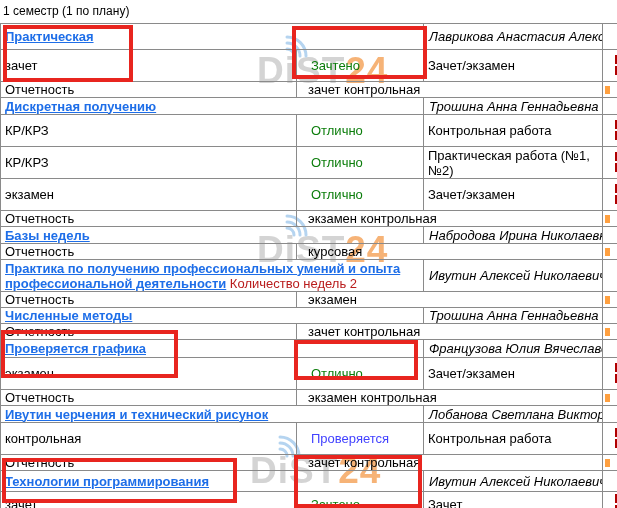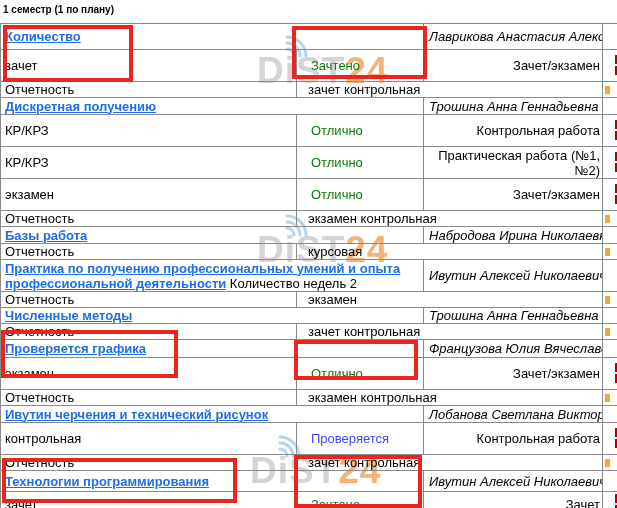--- a/index.html
+++ b/index.html
@@ -4,32 +4,32 @@
 <style>
   :root{
     --link:#1e6ee8; --green:#0b7d0b; --status-blue:#4343ff;
     --border:#8a8a8a; --ann-red:#e8251f; --edge-red:#b00000; --edge-orange:#ffa040;
     --wm-gray:#d4d4d4; --wm-orange:#f6b377; --wm-arcs:#b5d4f0;
   }
   html,body{margin:0;padding:0;background:#fff;}
   .page{position:relative;width:617px;height:508px;overflow:hidden;background:#fff;
         font-family:"Liberation Sans",sans-serif;font-size:13px;color:#000;}
   .sem-header{height:23px;box-sizing:border-box;padding:4px 0 0 3px;
-              font-weight:bold;font-size:10px;position:relative;z-index:2;}
+              font-weight:normal;font-size:12px;position:relative;z-index:2;}
   table.grades{border-collapse:collapse;table-layout:fixed;width:660px;
                position:relative;z-index:1;background:transparent;}
   td{border:1px solid var(--border);padding:0 2px 0 3px;vertical-align:middle;
      overflow:hidden;white-space:nowrap;background:transparent;}
   .c-course{white-space:normal;padding-left:4px;line-height:15px;}
   a.course-link{color:var(--link);font-weight:bold;text-decoration:underline;cursor:pointer;}
-  .course-suffix{font-weight:normal;color:#000000;margin-top:45px;}
+  .course-suffix{font-weight:normal;color:#b91c1c;margin-top:45px;}
   .c-teacher{font-style:italic;padding-left:5px;}
   .c-label{padding-left:4px;}
   .c-grade{padding-left:14px;}
-  .c-work{white-space:normal;padding-left:4px;line-height:15px;text-align:right;}
+  .c-work{white-space:normal;padding-left:4px;line-height:15px;}
   .c-val{padding-left:11px;}
   .c-edge{padding:0;}
   .frag-red{width:3px;height:9px;background:var(--edge-red);margin:1px 0 2px 12px;}
   .frag-orange{width:5px;height:8px;background:var(--edge-orange);margin-left:2px;}
   
   .wm{position:absolute;z-index:0;font-weight:bold;font-size:37px;letter-spacing:1px;
       white-space:nowrap;user-select:none;}
   .wm .g{color:var(--wm-gray);}
   .wm .o{color:var(--wm-orange);}
   .wm1{left:257px;top:50px;}
@@ -83,21 +83,21 @@
 
   <table class="grades">
     <colgroup>
       <col style="width:296px">
         <col style="width:127px">
         <col style="width:179px">
         <col style="width:58px">
     </colgroup>
     <tbody id="rows">
         <tr style="height: 26px;">
-          <td class="c-course" colspan="2"><a class="course-link" href="#">Количество</a></td>
+          <td class="c-course" colspan="2"><a class="course-link" href="#">Практическая</a></td>
           <td class="c-teacher">Лаврикова Анастасия Алекса</td>
           <td class="c-edge"></td>
         </tr>
         <tr style="height: 32px;">
           <td class="c-label">зачет</td>
           <td class="c-grade" style="color: rgb(11, 125, 11);">Зачтено</td>
           <td class="c-work">Зачет/экзамен</td>
           <td class="c-edge">
             <div class="frag-red"></div>
             <div class="frag-red"></div>
@@ -143,21 +143,21 @@
           </td>
         </tr>
         <tr style="height: 15px;">
           <td class="c-label">Отчетность</td>
           <td class="c-val" colspan="2">экзамен контрольная</td>
           <td class="c-edge">
             <div class="frag-orange"></div>
           </td>
         </tr>
         <tr style="height: 17px;">
-          <td class="c-course" colspan="2"><a class="course-link" href="#">Базы работа</a></td>
+          <td class="c-course" colspan="2"><a class="course-link" href="#">Базы недель</a></td>
           <td class="c-teacher">Набродова Ирина Николаевна</td>
           <td class="c-edge"></td>
         </tr>
         <tr style="height: 15px;">
           <td class="c-label">Отчетность</td>
           <td class="c-val" colspan="2">курсовая</td>
           <td class="c-edge">
             <div class="frag-orange"></div>
           </td>
         </tr>

